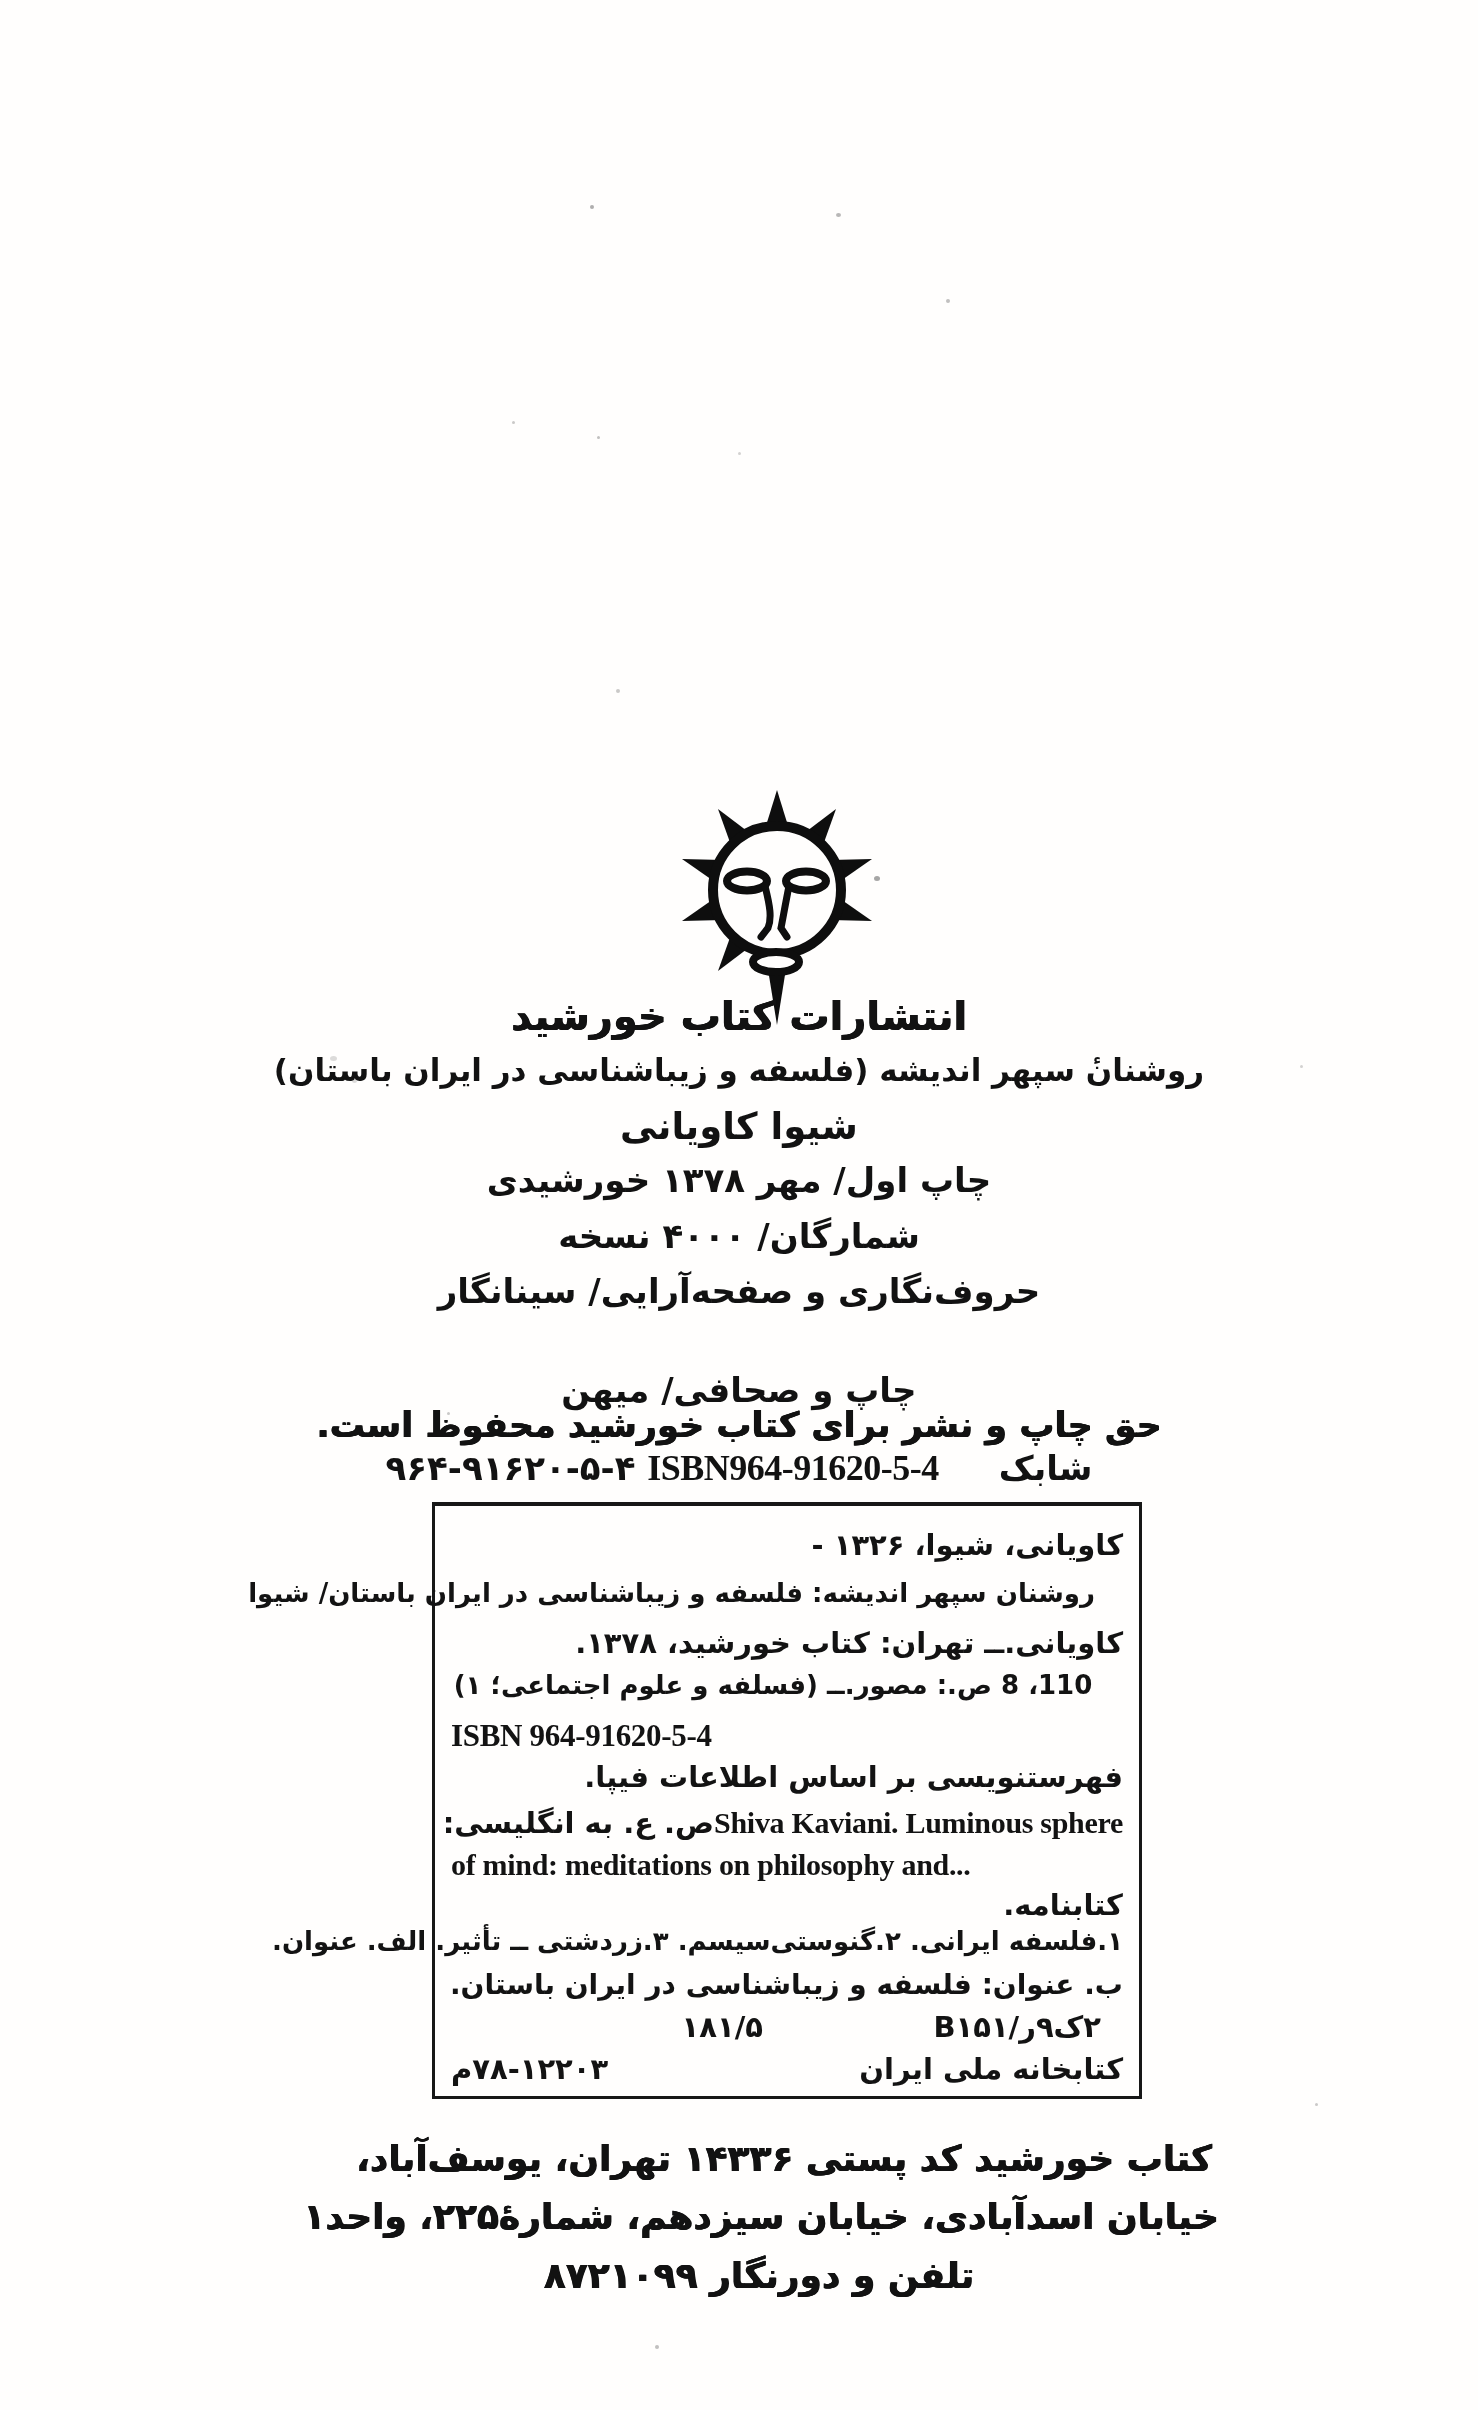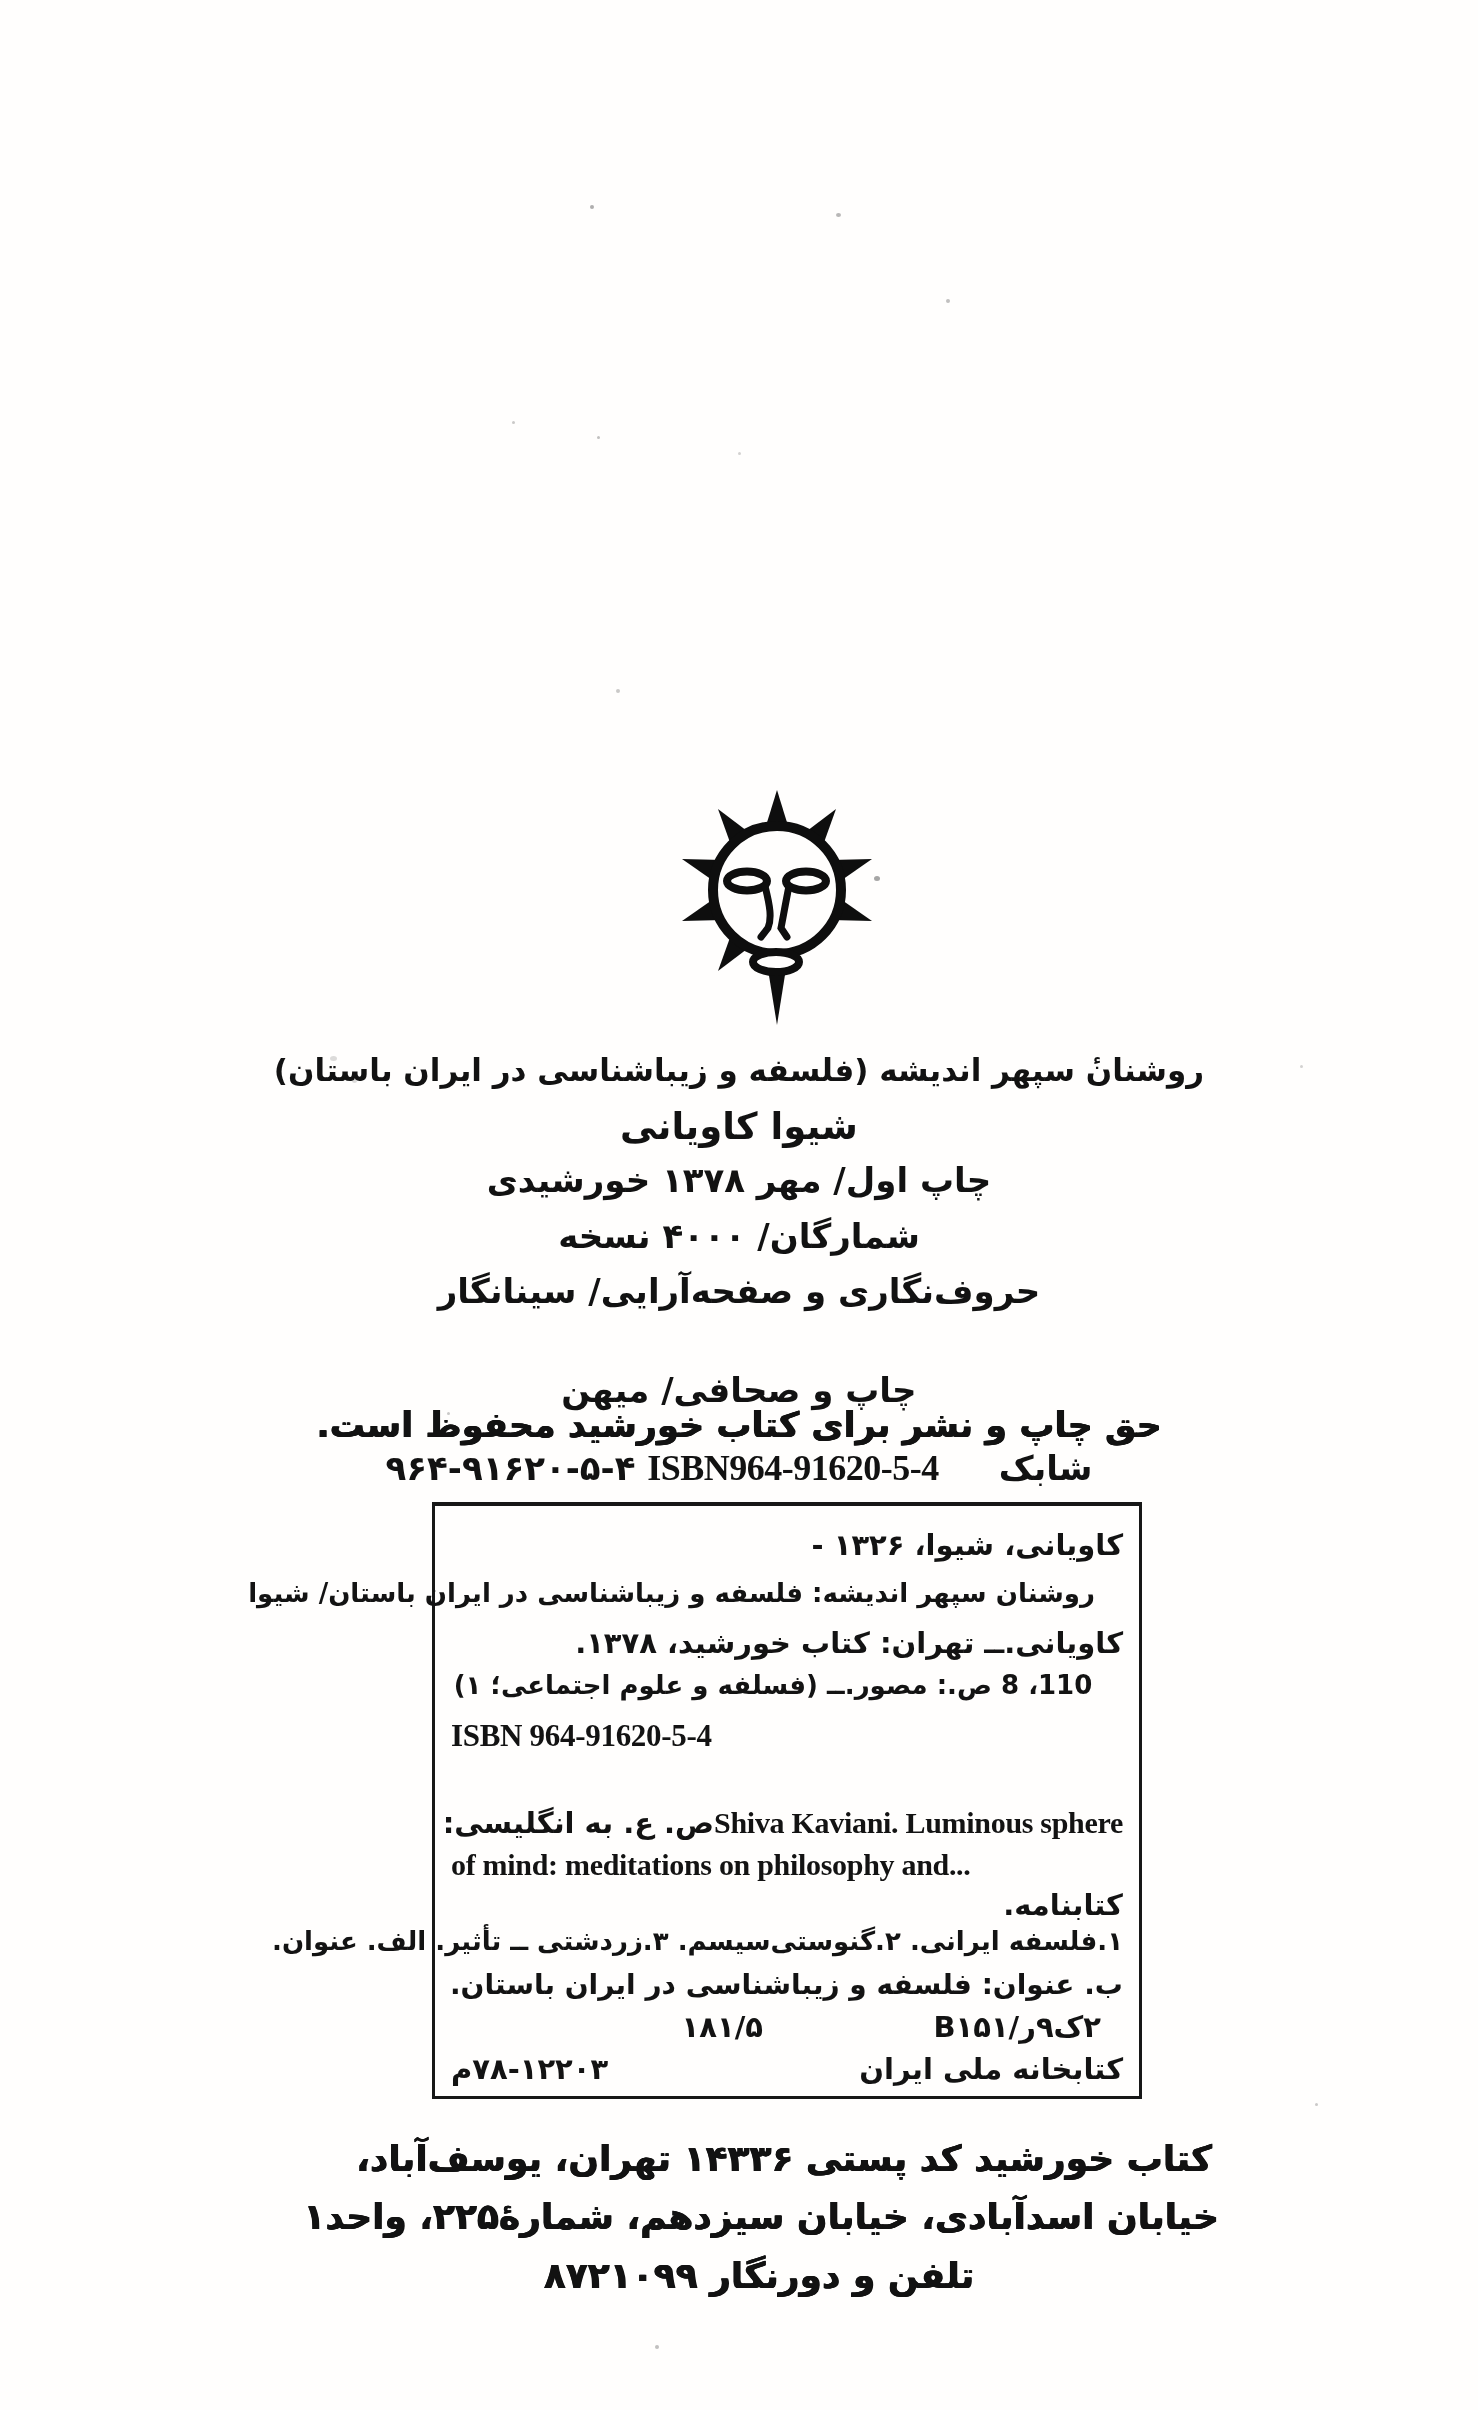--- a/index.html
+++ b/index.html
@@ -58,20 +58,21 @@
       <path d="M72,70 L58,31 L91,56 Z"></path>
     </g>
     <circle cx="117" cy="112" r="64" fill="#fffefd" stroke="#0e0e0e" stroke-width="10"></circle>
     <ellipse cx="87" cy="103" rx="20" ry="9.5" fill="#fffefd" stroke="#0e0e0e" stroke-width="8"></ellipse>
     <ellipse cx="146" cy="103" rx="20" ry="9.5" fill="#fffefd" stroke="#0e0e0e" stroke-width="8"></ellipse>
     <path d="M105,108 C110,128 112,140 108,150 L101,159" fill="none" stroke="#0e0e0e" stroke-width="7" stroke-linecap="round"></path>
     <path d="M129,108 C125,128 123,140 121,150 L127,159" fill="none" stroke="#0e0e0e" stroke-width="7" stroke-linecap="round"></path>
     <ellipse cx="116" cy="184" rx="23" ry="10" fill="#fffefd" stroke="#0e0e0e" stroke-width="8"></ellipse>
   </svg>
 
+  <div class="cline heavy" style="top:993px; font-size:40px;">انتشارات کتاب خورشید</div>
 
   <div class="cline" style="top:1052px; font-size:31px;">روشنانٔ سپهر اندیشه (فلسفه و زیباشناسی در ایران باستان)</div>
 
   <div class="cline" style="top:1105px; font-size:37px;">شیوا کاویانی</div>
 
   <div class="cline" style="top:1160px; font-size:34px;">چاپ اول/ مهر ۱۳۷۸ خورشیدی</div>
 
   <div class="cline" style="top:1216px; font-size:34px;">شمارگان/ ۴۰۰۰ نسخه</div>
 
   <div class="cline" style="top:1271px; font-size:34px;">حروف‌نگاری و صفحه‌آرایی/ سینانگار</div>
@@ -92,20 +93,21 @@
     <div class="brow" style="top:22px;">کاویانی، شیوا، ۱۳۲۶ -</div>
 
     <div class="brow indent small" style="top:72px;">روشنان سپهر اندیشه: فلسفه و زیباشناسی در ایران باستان/ شیوا</div>
 
     <div class="brow" style="top:120px;">کاویانی.ــ تهران: کتاب خورشید، ۱۳۷۸.</div>
 
     <div class="brow indent small" style="top:164px;">110، 8 ص.: مصور.ــ (فسلفه و علوم اجتماعی؛ ۱)</div>
 
     <div class="brow ltr" style="top:212px; font-size:31px;">ISBN  964-91620-5-4</div>
 
+    <div class="brow" style="top:254px;">فهرستنویسی بر اساس اطلاعات فیپا.</div>
 
     <div class="brow split" style="top:300px;">
       <span class="en" style="font-size:30px;">Shiva Kaviani. Luminous sphere</span>
       <span>ص. ع. به انگلیسی:</span>
     </div>
 
     <div class="brow" style="top:382px;">کتابنامه.</div>
 
     <div class="brow ltr" style="top:342px; font-size:30px;">of mind: meditations on philosophy and...</div>
 

